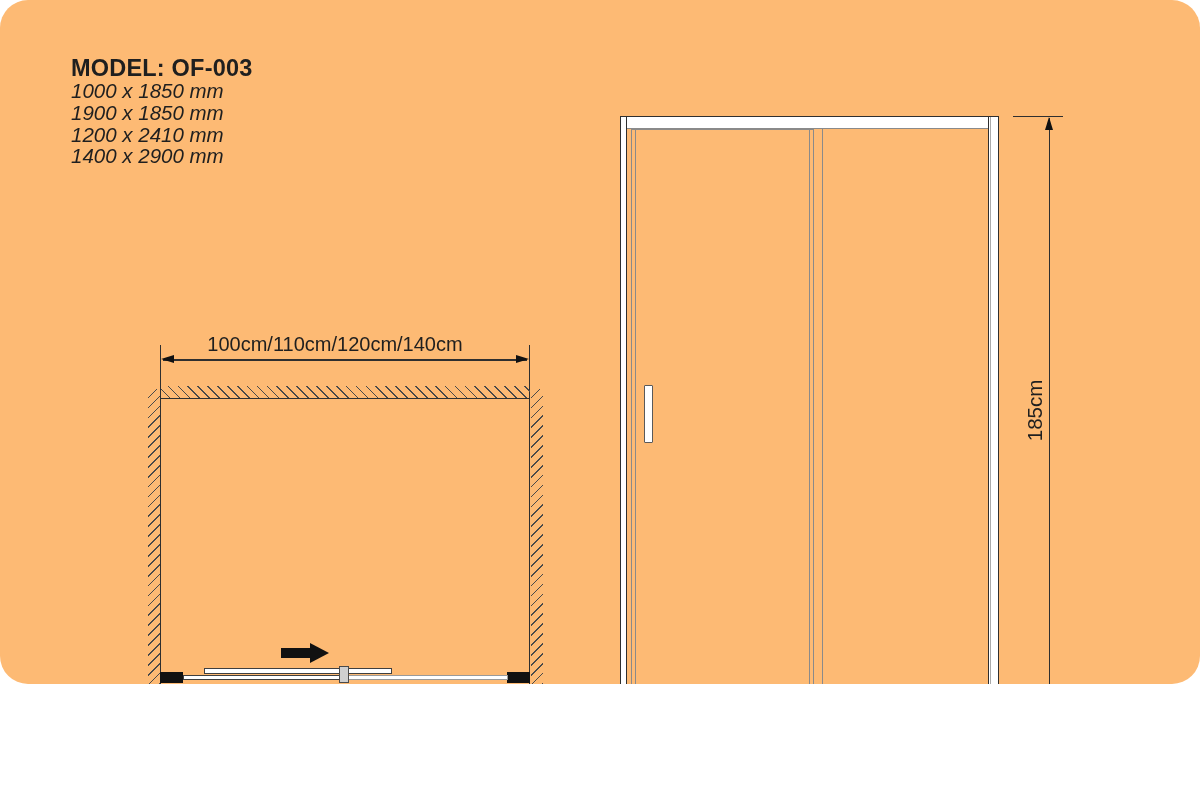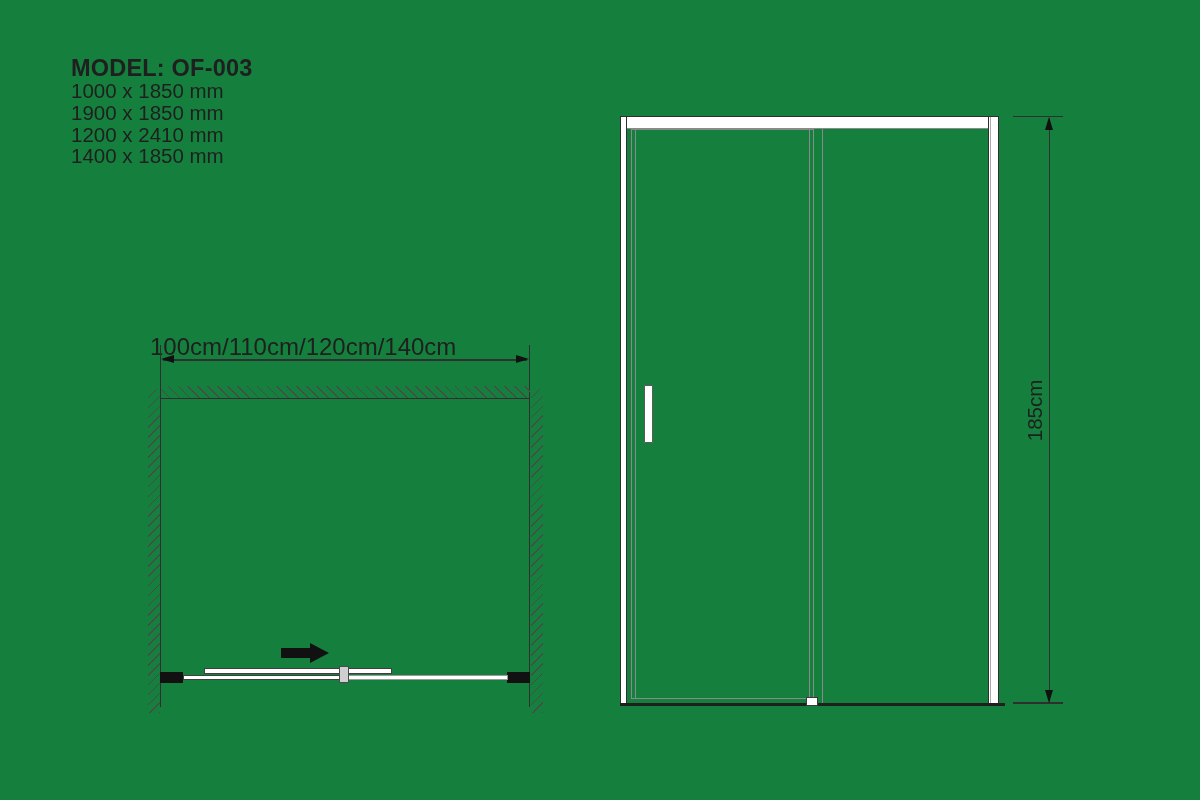--- a/index.html
+++ b/index.html
@@ -1,54 +1,55 @@
 <!DOCTYPE html>
 <html><head>
 <meta charset="utf-8">
 <style>
   * { box-sizing: border-box; margin: 0; padding: 0; }
   html, body { background: #ffffff; }
   body { font-family: "Liberation Sans", sans-serif; color: #1f1f1f; }
   .stage {
     position: relative;
     width: 1200px;
-    height: 800px;
-    background: #15803d;
+    height: 684px;
+    background: #fdba74;
     overflow: hidden;
+    border-radius: 28px;
   }
   .abs { position: absolute; }
 
   
   .model-title {
     left: 71px; top: 55px;
     font-size: 23.5px; font-weight: bold; letter-spacing: 0.2px;
     white-space: nowrap;
   }
   .size-list { left: 71px; top: 80px; }
   .size-list div {
-    font-size: 20.5px; line-height: 21.8px; white-space: nowrap;
+    font-size: 20.5px; line-height: 21.8px; white-space: nowrap; font-style: italic;
   }
 
   
   .line { background: #2f2f2f; }
   .gray-line { background: #8a8a8a; }
 
   .hatch-h {
     background: repeating-linear-gradient(45deg,
       transparent 0, transparent 5.8px, #4a4a4a 5.8px, #4a4a4a 7px);
   }
   .hatch-v {
     background: repeating-linear-gradient(135deg,
       transparent 0, transparent 5.8px, #4a4a4a 5.8px, #4a4a4a 7px);
   }
 
   
   .plan-dim-label {
     left: 150px; top: 333px; width: 370px;
-    font-size: 24px; white-space: nowrap;
+    font-size: 20px; text-align: center; white-space: nowrap;
   }
   .plan-dim-line { left: 163px; top: 359.4px; width: 364px; height: 1.2px; }
   .arrow-left {
     left: 161px; top: 355.4px; width: 0; height: 0;
     border-right: 13px solid #111; border-top: 4.6px solid transparent;
     border-bottom: 4.6px solid transparent;
   }
   .arrow-right {
     left: 516px; top: 355.4px; width: 0; height: 0;
     border-left: 13px solid #111; border-top: 4.6px solid transparent;
@@ -141,21 +142,21 @@
 </head>
 <body>
 
 <div class="stage">
 
   <div class="abs model-title">MODEL: OF-003</div>
   <div class="abs size-list">
     <div>1000 x 1850 mm</div>
     <div>1900 x 1850 mm</div>
     <div>1200 x 2410 mm</div>
-    <div>1400 x 1850 mm</div>
+    <div>1400 x 2900 mm</div>
   </div>
 
   <div>
     <div class="abs plan-dim-label">100cm/110cm/120cm/140cm</div>
     <div class="abs line plan-dim-line"></div>
     <div class="abs arrow-left"></div>
     <div class="abs arrow-right"></div>
 
     <div class="abs line ext-line-left"></div>
     <div class="abs line ext-line-right"></div>

